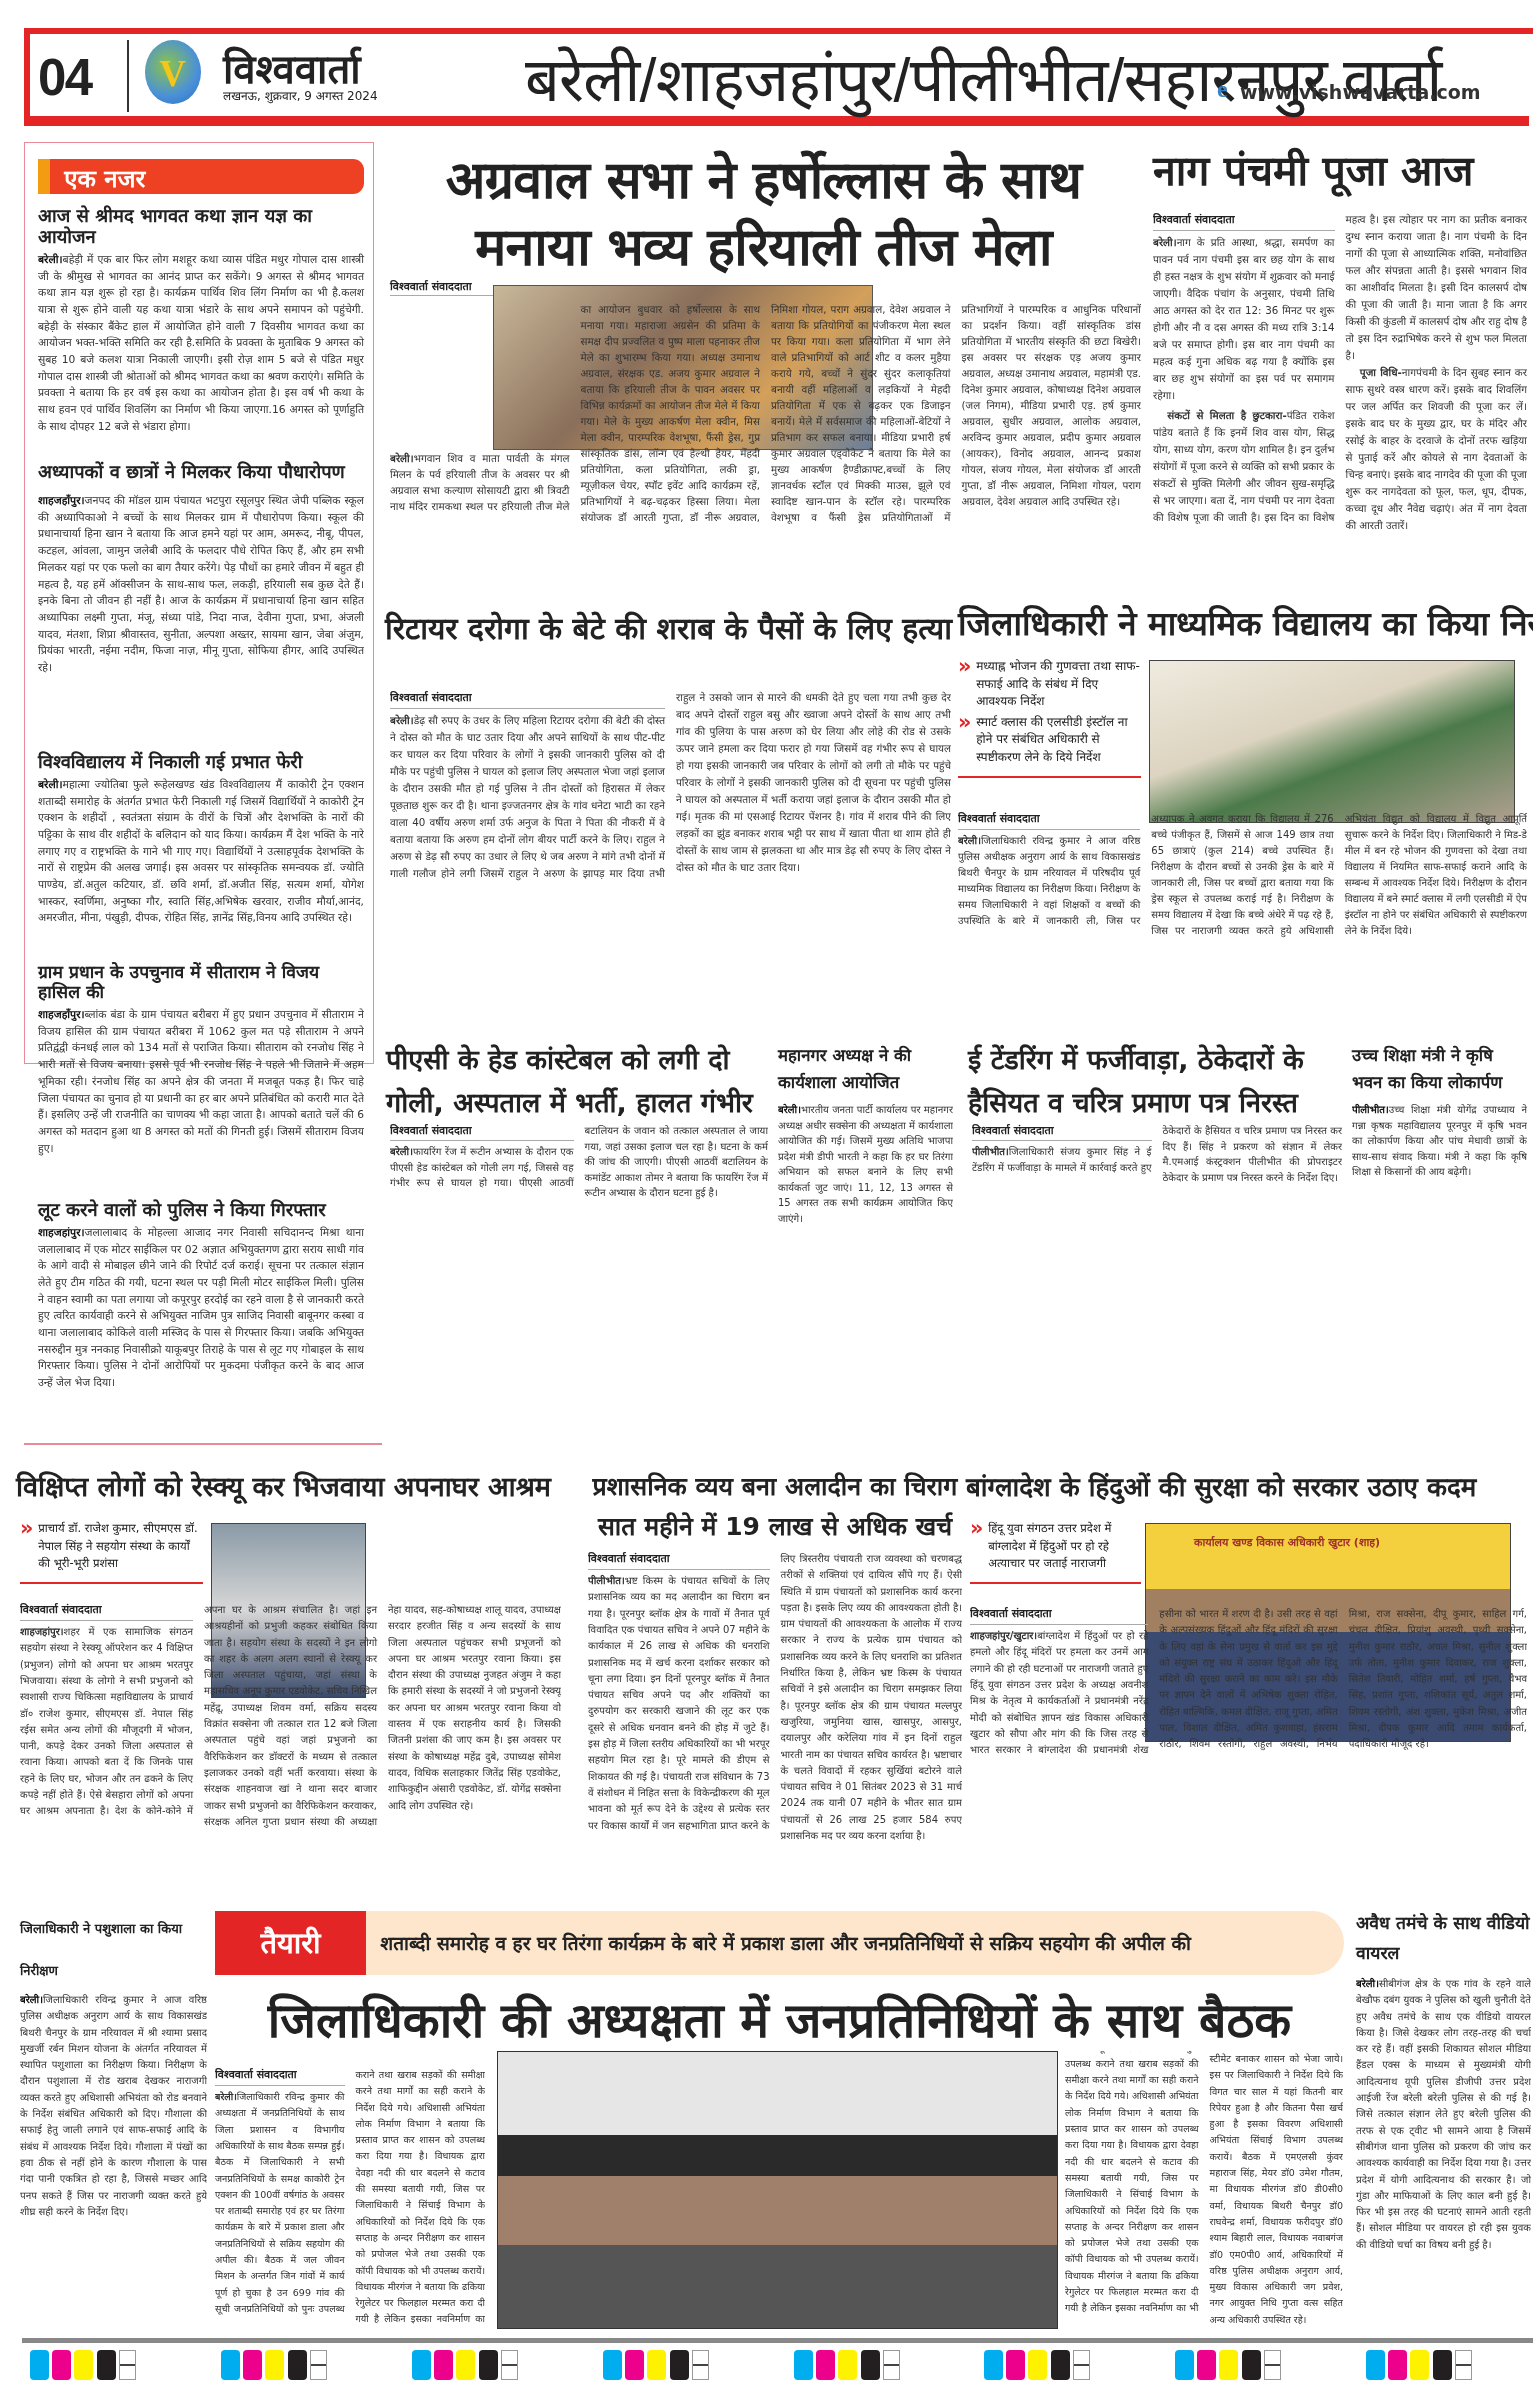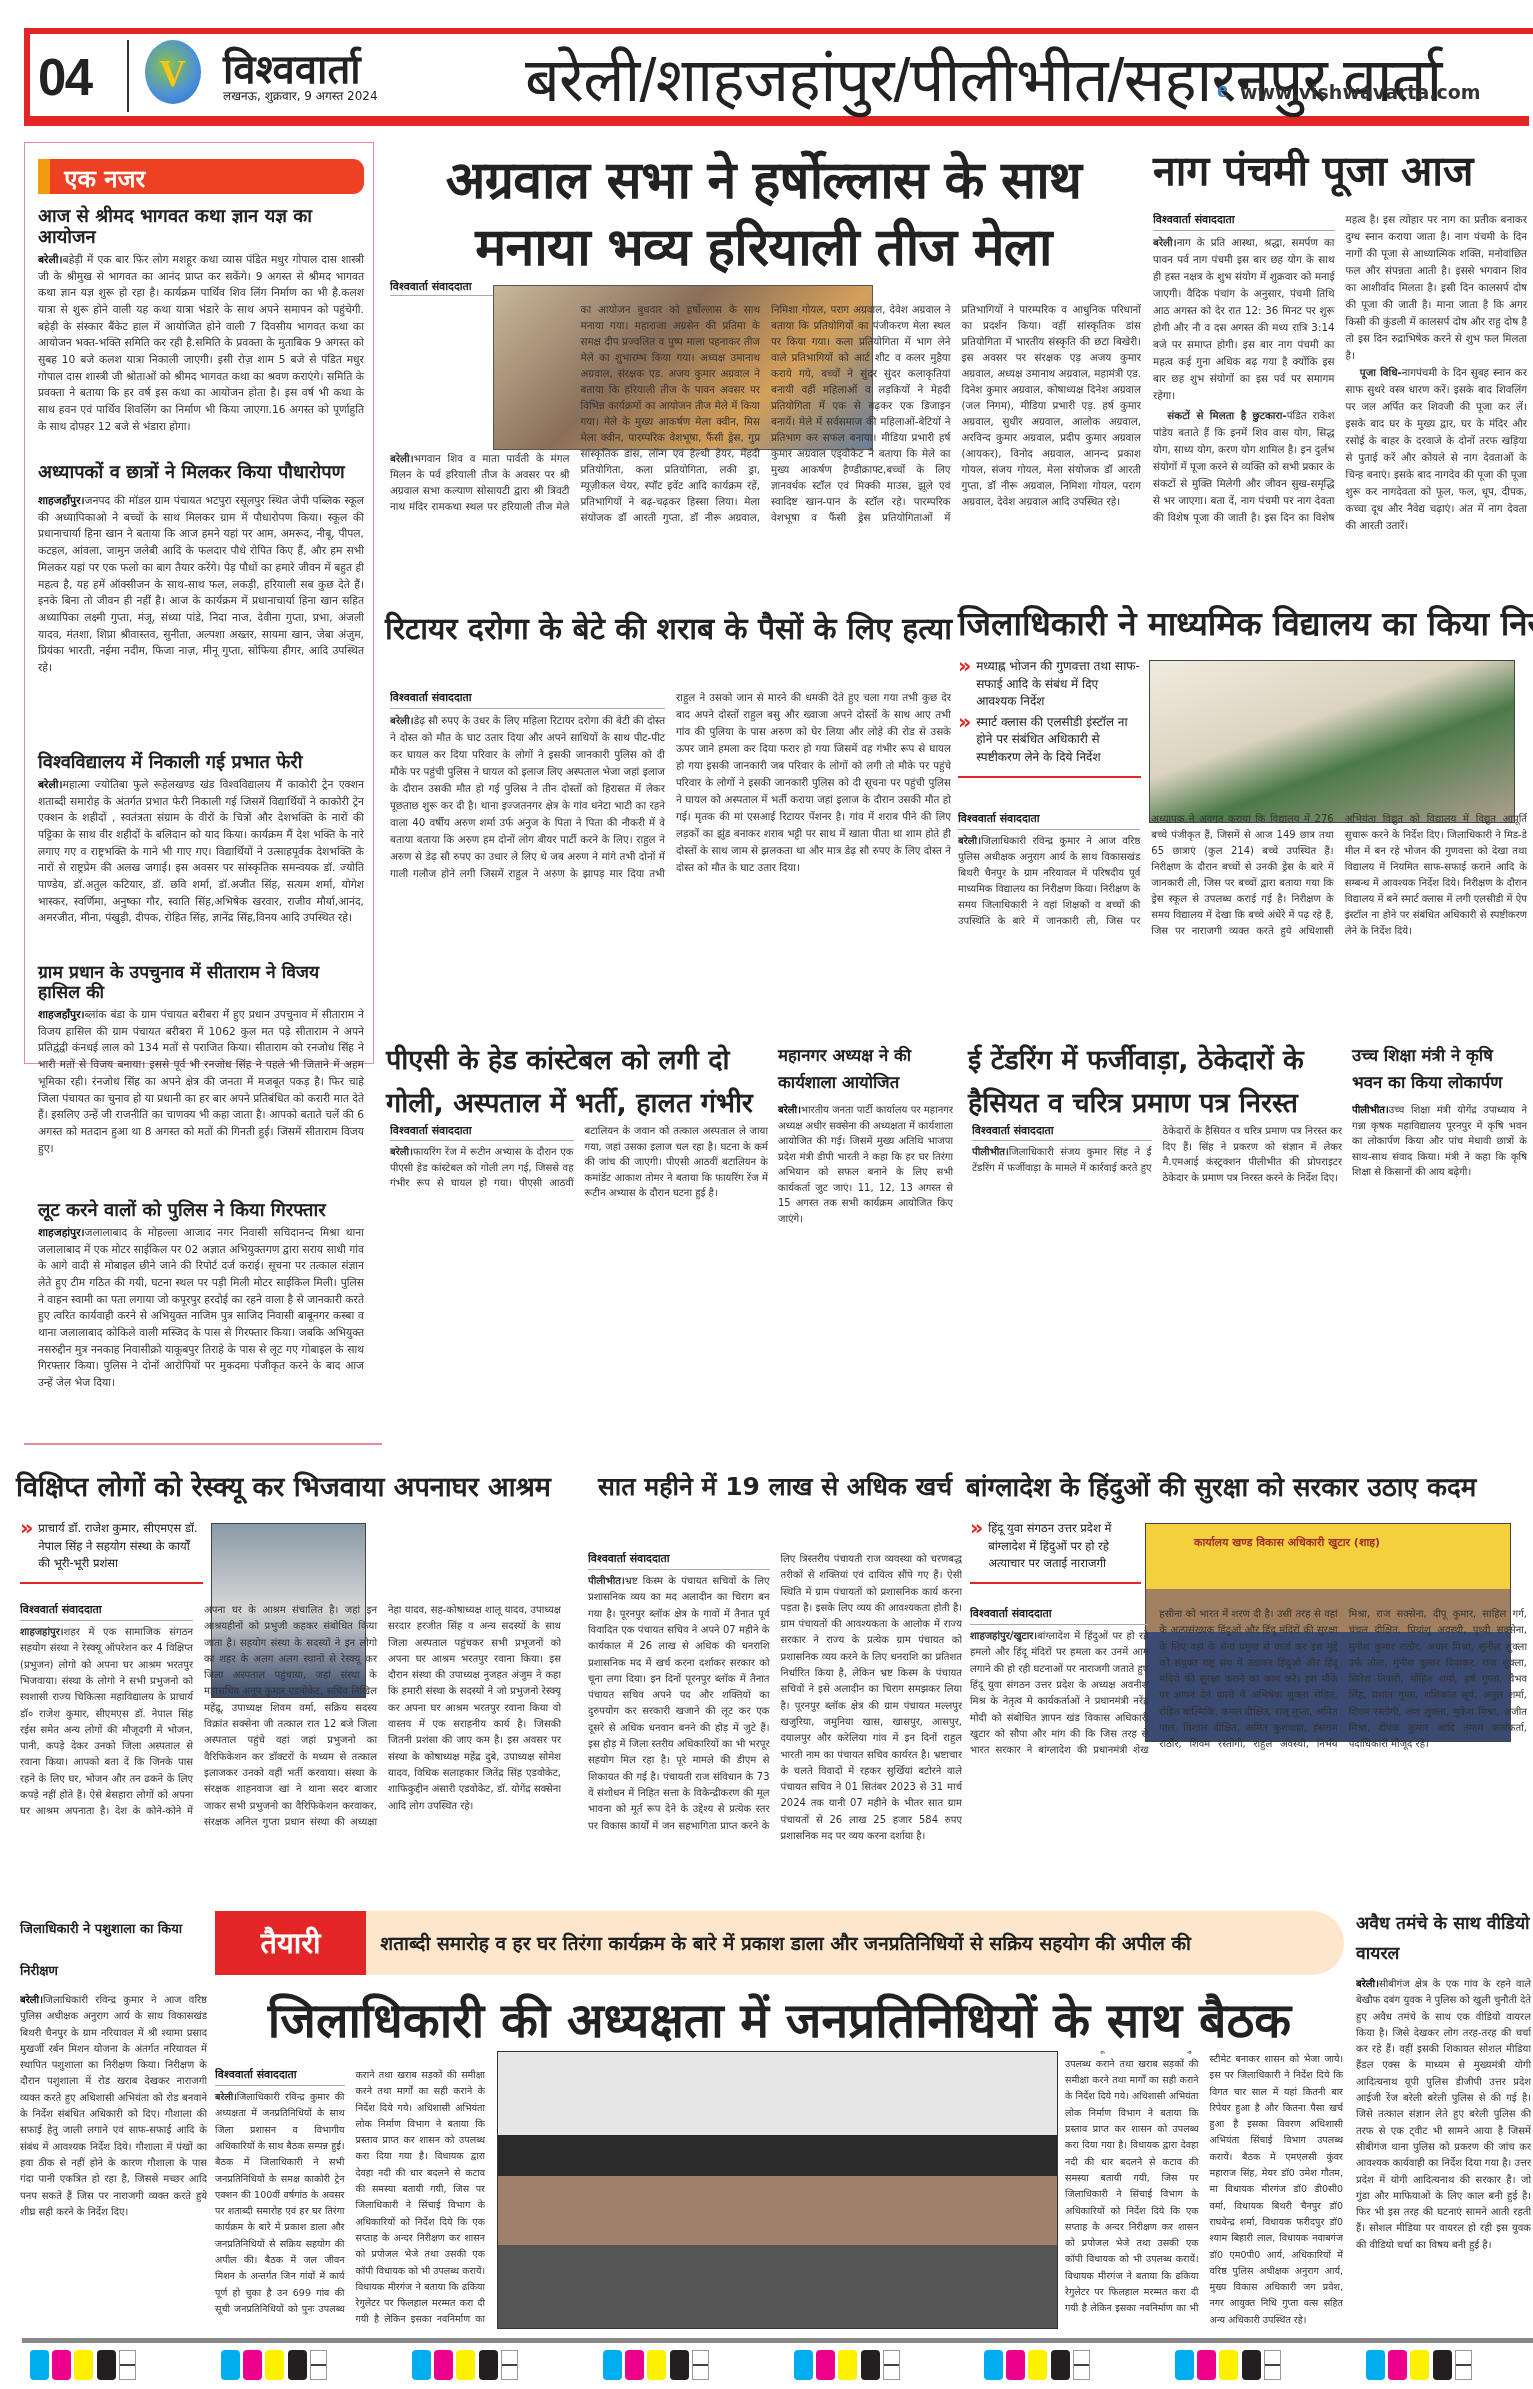--- a/index.html
+++ b/index.html
@@ -171,20 +171,21 @@
     </div>
   <div class="redrule" style="margin-top:9.5px"></div>
 </div>
 <div class="abs photo3" style="left:211px;top:1523px;width:155px;height:175px;border:0.8px solid #444"></div>
 <div class="abs colwrap" style="left:20px;top:1602px;width:541px;height:286px;columns:3;overflow:hidden;font-size:10px;line-height:16.3px">
   <div class="by">विश्ववार्ता संवाददाता</div>
   <b>शाहजहांपुर।</b><span>शहर में एक सामाजिक संगठन सहयोग संस्था ने रेस्क्यू ऑपरेशन कर 4 विक्षिप्त (प्रभुजन) लोगो को अपना घर आश्रम भरतपुर भिजवाया। संस्था के लोगो ने सभी प्रभुजनो को स्वशासी राज्य चिकित्सा महाविद्यालय के प्राचार्य डॉ० राजेश कुमार, सीएमएस डॉ. नेपाल सिंह रईस समेत अन्य लोगों की मौजूदगी में भोजन, पानी, कपड़े देकर उनको जिला अस्पताल से रवाना किया। आपको बता दें कि जिनके पास रहने के लिए घर, भोजन और तन ढकने के लिए कपड़े नहीं होते हैं। ऐसे बेसहारा लोगों को अपना घर आश्रम अपनाता है। देश के कोने-कोने में अपना घर के आश्रम संचालित है। जहां इन आश्रयहीनों को प्रभुजी कहकर संबोधित किया जाता है। सहयोग संस्था के सदस्यों ने इन लोगो का शहर के अलग अलग स्थानों से रेस्क्यू कर जिला अस्पताल पहुंचाया, जहां संस्था के महासचिव अनूप कुमार एडवोकेट, सचिव निखिल महेंद्रू, उपाध्यक्ष शिवम वर्मा, सक्रिय सदस्य विक्रांत सक्सेना जी तत्काल रात 12 बजे जिला अस्पताल पहुंचे वहां जहां प्रभुजनो का वैरिफिकेशन कर डॉक्टरों के मध्यम से तत्काल इलाजकर उनको वहीं भर्ती करवाया। संस्था के संरक्षक शाहनवाज खां ने थाना सदर बाजार जाकर सभी प्रभुजनो का वैरिफिकेशन करवाकर, संरक्षक अनिल गुप्ता प्रधान संस्था की अध्यक्षा नेहा यादव, सह-कोषाध्यक्ष शालू यादव, उपाध्यक्ष सरदार हरजीत सिंह व अन्य सदस्यों के साथ जिला अस्पताल पहुंचकर सभी प्रभूजनों को अपना घर आश्रम भरतपुर रवाना किया। इस दौरान संस्था की उपाध्यक्ष नुजहत अंजुम ने कहा कि हमारी संस्था के सदस्यों ने जो प्रभुजनो रेस्क्यू कर अपना घर आश्रम भरतपुर रवाना किया वो वास्तव में एक सराहनीय कार्य है। जिसकी जितनी प्रशंसा की जाए कम है। इस अवसर पर संस्था के कोषाध्यक्ष महेंद्र दुबे, उपाध्यक्ष सोमेश यादव, विधिक सलाहकार जितेंद्र सिंह एडवोकेट, शाफिकुद्दीन अंसारी एडवोकेट, डॉ. योगेंद्र सक्सेना आदि लोग उपस्थित रहे।</span>
 </div>
 
 <div class="abs" style="left:588px;top:1467px;width:374px">
+  <div class="hd" style="font-size:25px;line-height:40px;text-align:center;white-space:nowrap">प्रशासनिक व्यय बना अलादीन का चिराग</div>
   <div class="hd" style="font-size:25px;line-height:40px;text-align:center">सात महीने में 19 लाख से अधिक खर्च</div>
 </div>
 <div class="abs colwrap" style="left:588px;top:1551px;width:374px;height:338px;columns:2;overflow:hidden;font-size:10px;line-height:16.3px">
   <div class="by">विश्ववार्ता संवाददाता</div>
   <b>पीलीभीत।</b><span>भ्रष्ट किस्म के पंचायत सचिवों के लिए प्रशासनिक व्यय का मद अलादीन का चिराग बन गया है। पूरनपुर ब्लॉक क्षेत्र के गावों में तैनात पूर्व विवादित एक पंचायत सचिव ने अपने 07 महीने के कार्यकाल में 26 लाख से अधिक की धनराशि प्रशासनिक मद में खर्च करना दर्शाकर सरकार को चूना लगा दिया। इन दिनों पूरनपुर ब्लॉक में तैनात पंचायत सचिव अपने पद और शक्तियों का दुरुपयोग कर सरकारी खजाने की लूट कर एक दूसरे से अधिक धनवान बनने की होड़ में जुटे हैं। इस होड़ में जिला स्तरीय अधिकारियों का भी भरपूर सहयोग मिल रहा है। पूरे मामले की डीएम से शिकायत की गई है। पंचायती राज संविधान के 73 वें संशोधन में निहित सत्ता के विकेन्द्रीकरण की मूल भावना को मूर्त रूप देने के उद्देश्य से प्रत्येक स्तर पर विकास कार्यों में जन सहभागिता प्राप्त करने के लिए त्रिस्तरीय पंचायती राज व्यवस्था को चरणबद्ध तरीकों से शक्तियां एवं दायित्व सौंपे गए हैं। ऐसी स्थिति में ग्राम पंचायतों को प्रशासनिक कार्य करना पड़ता है। इसके लिए व्यय की आवश्यकता होती है। ग्राम पंचायतों की आवश्यकता के आलोक में राज्य सरकार ने राज्य के प्रत्येक ग्राम पंचायत को प्रशासनिक व्यय करने के लिए धनराशि का प्रतिशत निर्धारित किया है, लेकिन भ्रष्ट किस्म के पंचायत सचिवों ने इसे अलादीन का चिराग समझकर लिया है। पूरनपुर ब्लॉक क्षेत्र की ग्राम पंचायत मल्लपुर खजुरिया, जमुनिया खास, खासपुर, आसपुर, दयालपुर और करेलिया गांव में इन दिनों राहुल भारती नाम का पंचायत सचिव कार्यरत है। भ्रष्टाचार के चलते विवादों में रहकर सुर्खियां बटोरने वाले पंचायत सचिव ने 01 सितंबर 2023 से 31 मार्च 2024 तक यानी 07 महीने के भीतर सात ग्राम पंचायतों से 26 लाख 25 हजार 584 रुपए प्रशासनिक मद पर व्यय करना दर्शाया है।</span>
 </div>
 
 <div class="abs" style="left:966px;top:1467px;width:565px">
   <div class="hd" style="font-size:26px;line-height:40px;white-space:nowrap">बांग्लादेश के हिंदुओं की सुरक्षा को सरकार उठाए कदम</div>
 </div>

